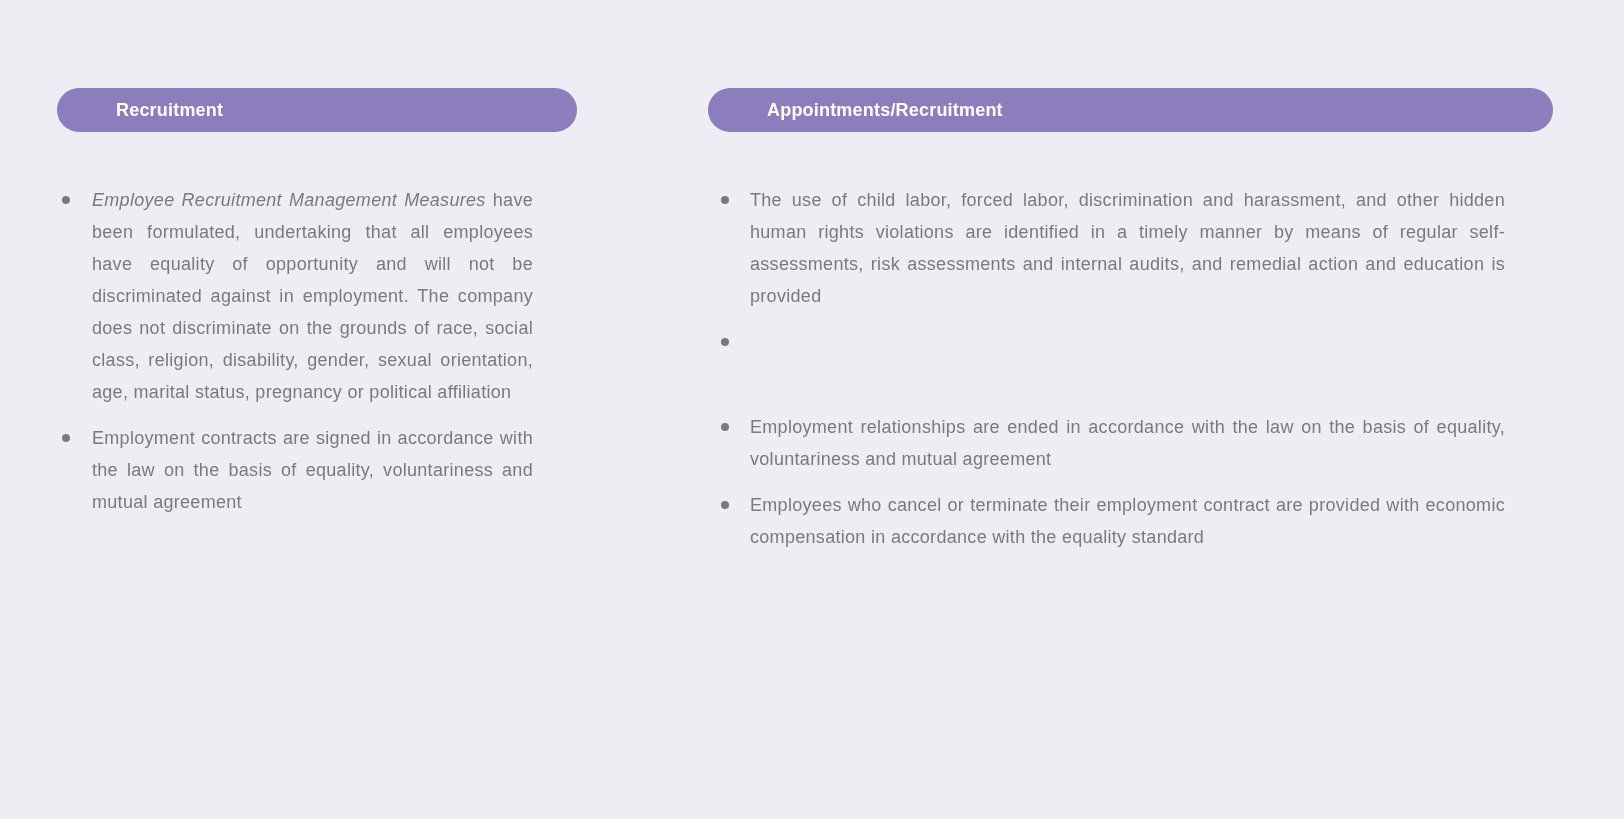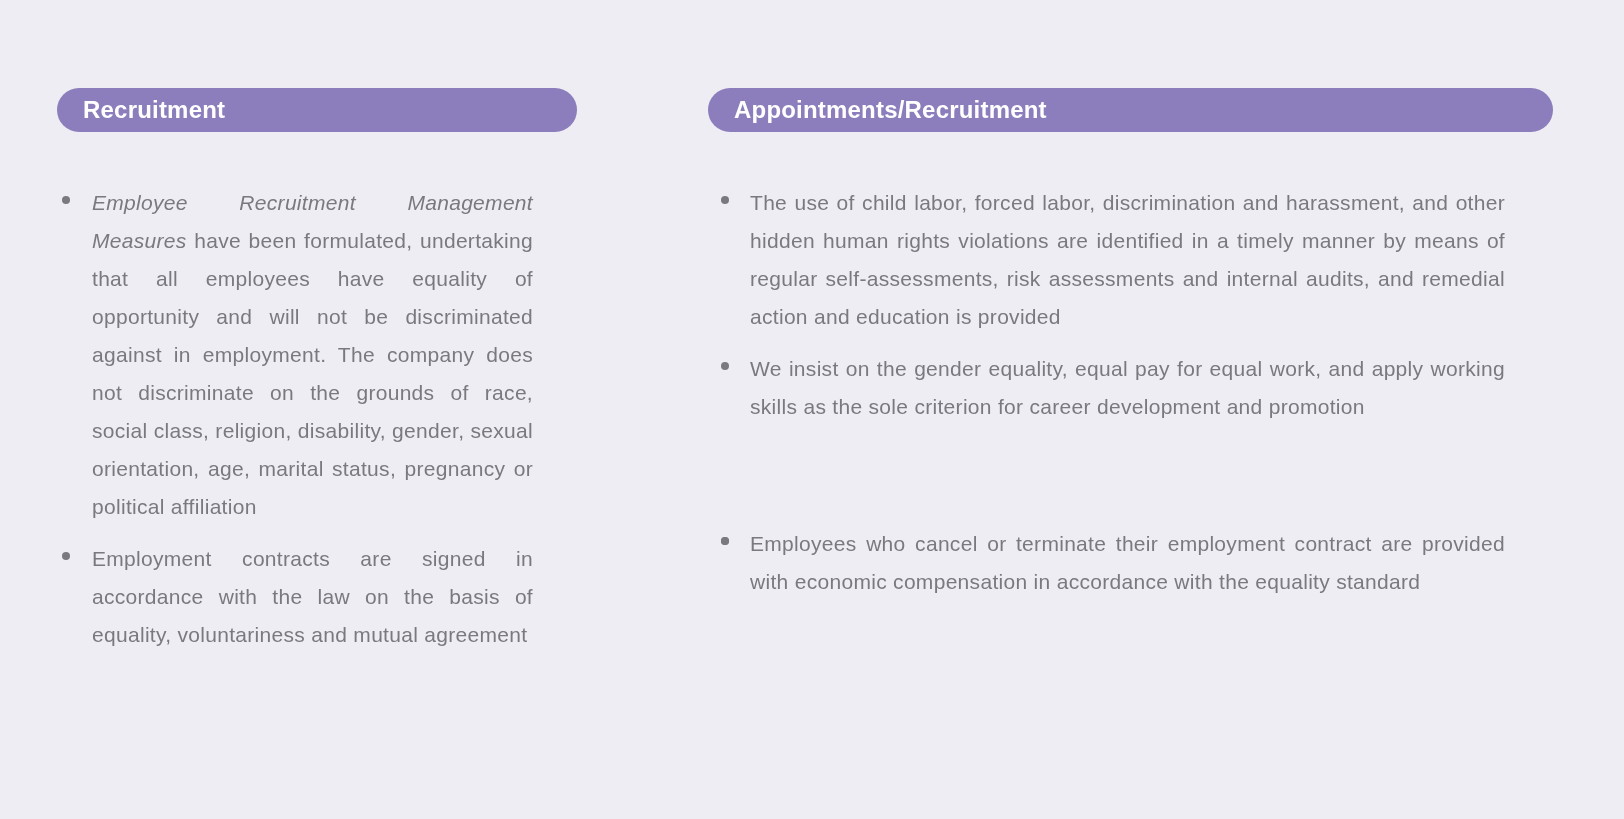--- a/index.html
+++ b/index.html
@@ -19,30 +19,30 @@
     background:var(--bg);
   }
   .col{position:absolute;top:88px;}
   .col-left{left:57px;width:520px;}
   .col-right{left:708px;width:845px;}
   .pill{
     height:44px;border-radius:22px;background:var(--accent);
     display:flex;align-items:center;padding-left:26px;
   }
   .pill .title{
-    color:var(--header-text);font-size:24px;font-weight:700;letter-spacing:.2px;
+    color:var(--header-text);font-size:18px;font-weight:700;letter-spacing:.2px;margin-left:33px;
   }
   ul.bullets{
     list-style:none;margin-top:52px;
   }
   .col-left ul.bullets{padding-right:44px;}
   .col-right ul.bullets{padding-right:48px;}
   ul.bullets li{
     position:relative;
-    font-size:21px;line-height:38px;letter-spacing:.3px;
+    font-size:18px;line-height:32px;letter-spacing:.3px;
     color:var(--text);
     text-align:justify;
   }
   .col-left ul.bullets li{padding-left:35px;}
   .col-right ul.bullets li{padding-left:42px;}
   ul.bullets li + li{margin-top:14px;}
   .dot{
     position:absolute;top:12px;width:8px;height:8px;border-radius:50%;
     background:var(--text);
   }
@@ -79,29 +79,29 @@
       <div class="pill">
         <span class="title">Appointments/Recruitment</span>
       </div>
       <ul class="bullets">
         <li>
           <span class="dot"></span>
           <span>The use of child labor, forced labor, discrimination and harassment, and other hidden human rights violations are identified in a timely manner by means of regular self-assessments, risk assessments and internal audits, and remedial action and education is provided</span>
         </li>
         <li>
           <span class="dot"></span>
-          <span>We insist on the gender equality, equal pay for equal work, and apply working skills as the sole criterion for career development and promotion</span>
         </li>
       </ul>
     </div>
 
     <div class="section">
       <ul class="bullets">
         <li>
           <span class="dot"></span>
+          <span>Employment relationships are ended in accordance with the law on the basis of equality, voluntariness and mutual agreement</span>
         </li>
         <li>
           <span class="dot"></span>
           <span>Employees who cancel or terminate their employment contract are provided with economic compensation in accordance with the equality standard</span>
         </li>
       </ul>
     </div>
   </div>
 
 </div>

